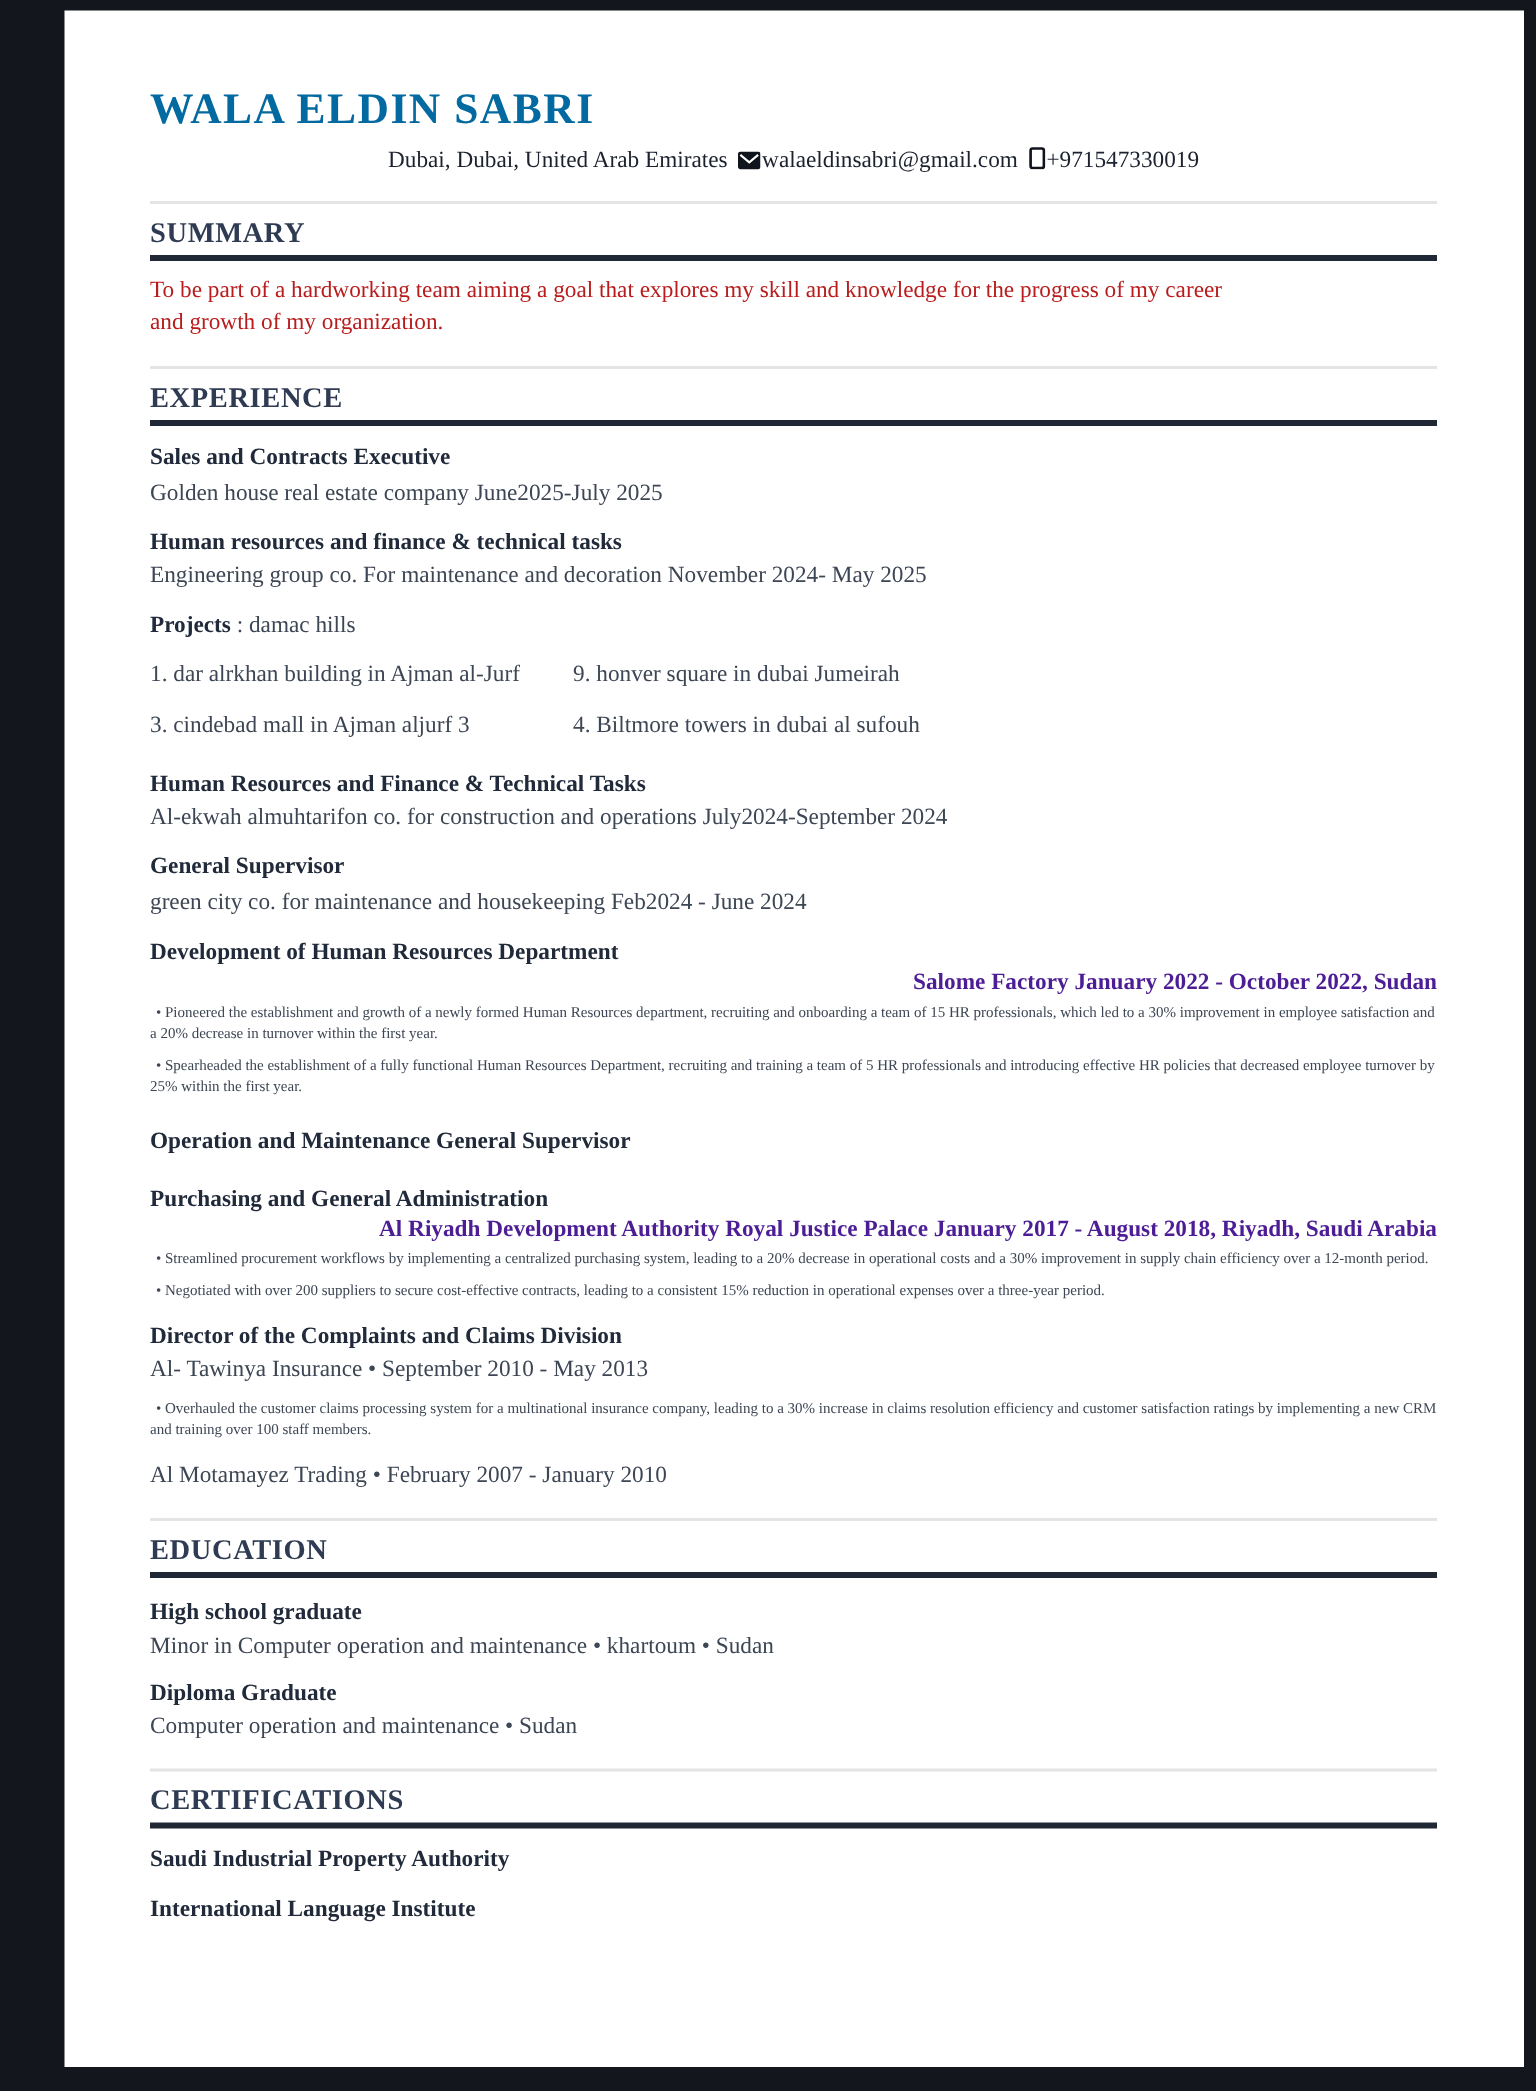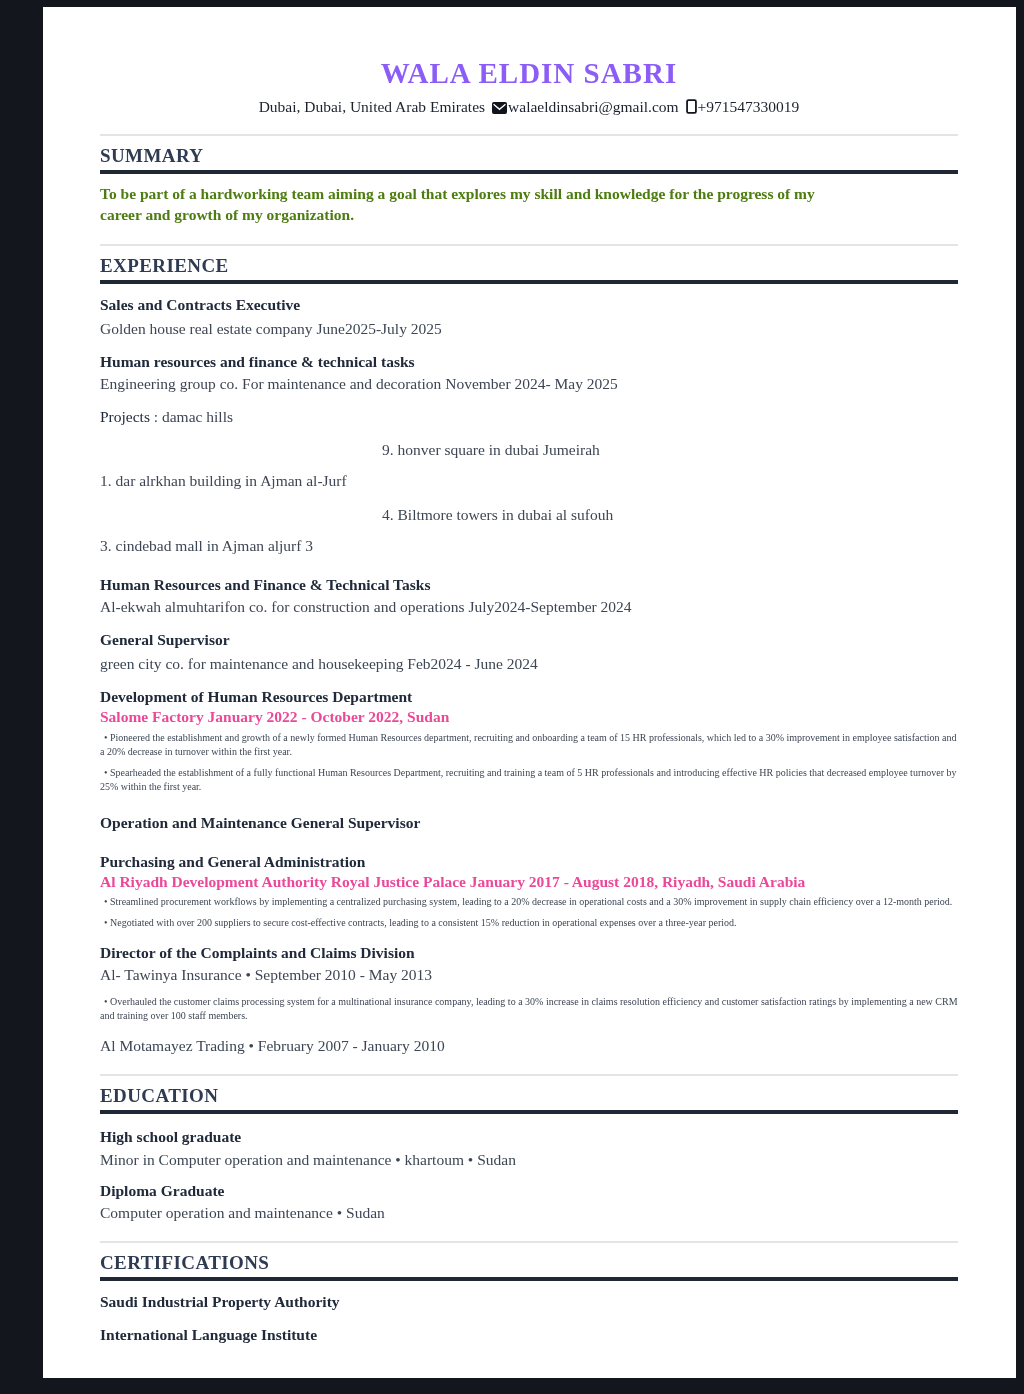--- a/index.html
+++ b/index.html
@@ -12,52 +12,52 @@
   }
   .paper{
     position:absolute;left:43px;top:7px;
     width:973px;height:1371px;
     background:#ffffff;
     box-sizing:border-box;
     padding:0 58px 0 57px;
   }
   
   .name{
-    margin-top:50px;text-align:center;
-    font-size:29px;font-weight:bold;color:#8b5cf6;letter-spacing:1px;
+    margin-top:50px;text-align:left;
+    font-size:29px;font-weight:bold;color:#0369a1;letter-spacing:1px;
   }
   .contact{
     margin-top:8px;text-align:center;
     font-size:15.5px;color:#1b222e;
   }
   .contact .seg{white-space:nowrap;text-align:right;}
   .contact svg{vertical-align:-2px;margin:0 1px 0 7px;}
   
   .sep{border:none;border-top:2px solid #e4e4e4;margin:18px 0 0 0;}
   .sec-h{
     margin-top:9px;
     font-size:19px;font-weight:bold;color:#2e3b52;letter-spacing:.4px;
     border-bottom:4px solid #202836;padding-bottom:3px;
   }
   
-  .p{font-size:15.5px;color:#4d7c0f;line-height:1.38;margin-top:9px;font-weight:bold;}
+  .p{font-size:15.5px;color:#b91c1c;line-height:1.38;margin-top:9px;}
   .summary-p{max-width:738px;}
   .entry{margin-top:13px;}
   .entry.tight{margin-top:11px;}
   .entry.roomy{margin-top:19px;}
   .e-title{font-size:15.5px;font-weight:bold;color:#202a3a;line-height:1.3;}
-  .e-sub{font-size:15.5px;font-weight:bold;color:#ec4899;line-height:1.3;}
+  .e-sub{font-size:15.5px;font-weight:bold;color:#4c1d95;line-height:1.3;text-align:right;}
   .e-line{font-size:15.5px;color:#3d4654;line-height:1.3;margin-top:4px;}
   .bullets{margin-top:3px;}
   .bullets .b{font-size:10px;color:#3d4654;line-height:1.4;margin:0 0 7px 0;text-indent:4px;}
   .bullets .b:last-child{margin-bottom:0;}
   .proj-line{font-size:15.5px;color:#3d4654;line-height:1.3;}
-  .proj-line .lbl{font-weight:normal;color:#202a3a;}
+  .proj-line .lbl{font-weight:bold;color:#202a3a;}
   .proj-row{display:flex;margin-top:13px;font-size:15.5px;color:#3d4654;line-height:1.3;}
-  .proj-row .c1{width:282px;flex:0 0 282px;margin-top:31px;}
+  .proj-row .c1{width:282px;flex:0 0 282px;}
   .gap-big{margin-top:10px;}
 </style>
 </head>
 <body>
 
 <div class="paper">
 
   <div class="name">WALA ELDIN SABRI</div>
   <div class="contact">
     <span class="seg">Dubai, Dubai, United Arab Emirates</span><span class="seg"><span><svg width="15" height="12" viewBox="0 0 24 19">

